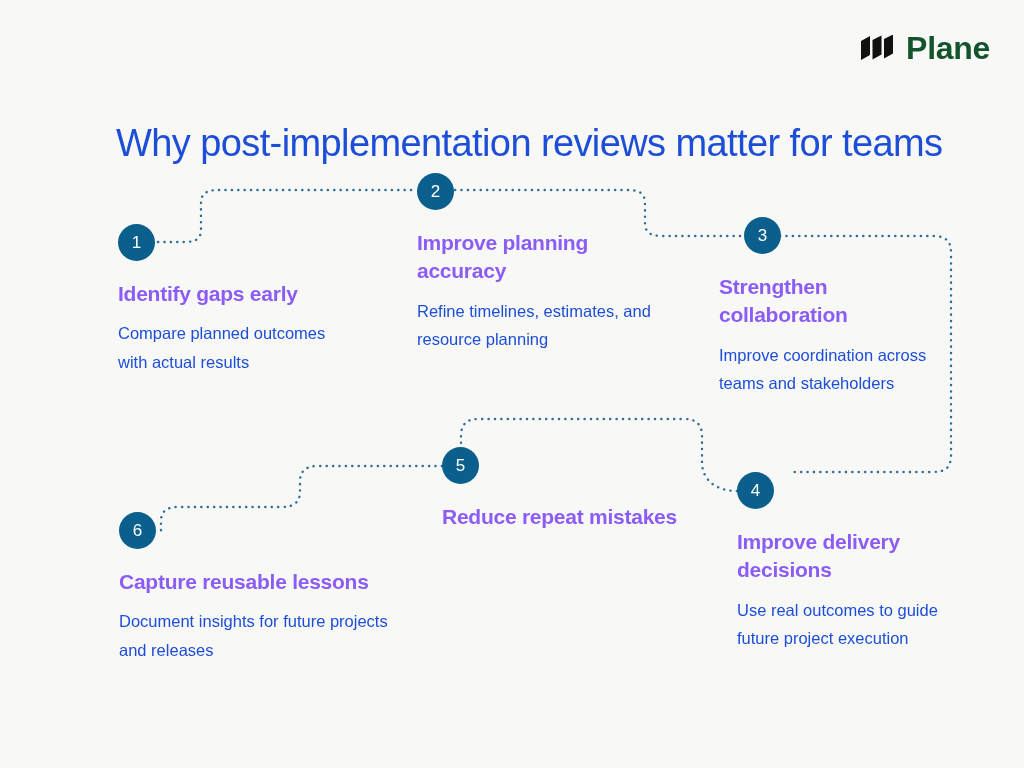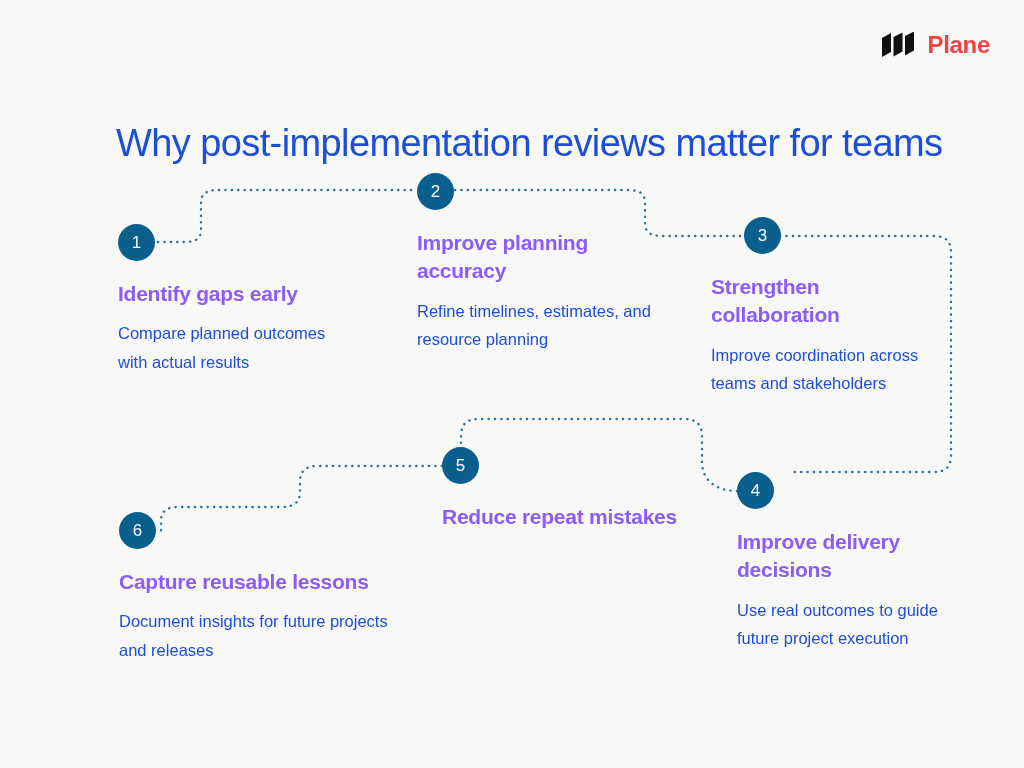--- a/index.html
+++ b/index.html
@@ -23,23 +23,23 @@
     display: flex;
     align-items: center;
     gap: 9px;
   }
   .logo-mark {
     width: 38px;
     height: 26px;
     display: block;
   }
   .logo-text {
-    font-size: 24px;
+    font-size: 32px;
     font-weight: 600;
-    color: #ef4444;
+    color: #14532d;
     letter-spacing: -0.3px;
     line-height: 1;
   }
 
   
   .page-title {
     position: absolute;
     left: 116px;
     top: 97px;
     font-size: 38px;
@@ -108,21 +108,21 @@
   #step-6 { left: 119px; top: 512px; width: 275px; }
 
   #step-1 .badge { margin-left: 0; }
   #step-2 .badge { margin-left: 0; }
   #step-3 .badge { margin-left: 33px; }
   #step-4 .badge { margin-left: 0; }
   #step-5 .badge { margin-left: 0; }
   #step-6 .badge { margin-left: 0; }
 
   #step-3 .step-title,
-  #step-3 .step-desc { margin-left: 0; }
+  #step-3 .step-desc { margin-left: 8px; }
 </style>
 </head>
 <body>
 
 <div class="logo">
   <svg class="logo-mark" viewBox="0 0 38 26">
     <path d="M2 6 L11 1 L11 20 L2 25 Z" fill="#111111"></path>
     <path d="M13.5 5 L22.5 0.5 L22.5 19.5 L13.5 24.5 Z" fill="#111111"></path>
     <path d="M25 4 L34 -0.5 L34 18.5 L25 23.5 Z" fill="#111111"></path>
   </svg>

